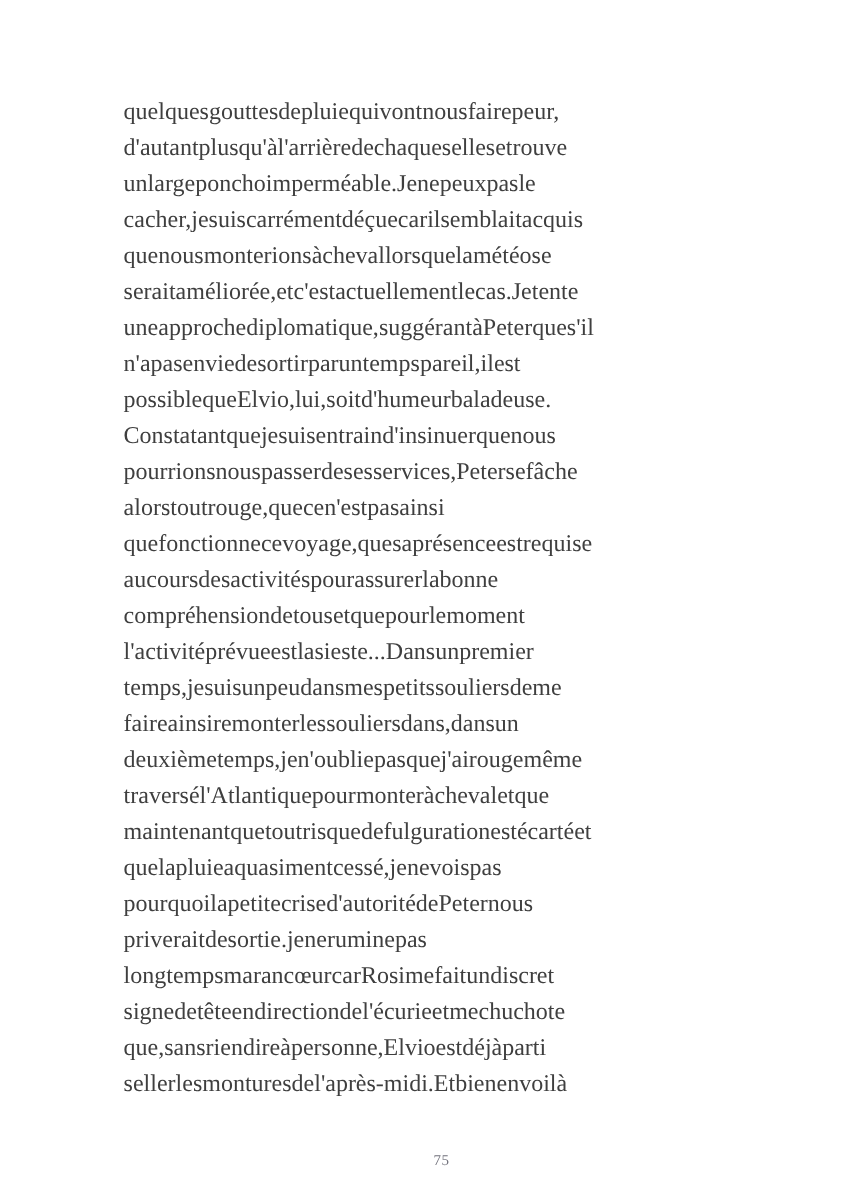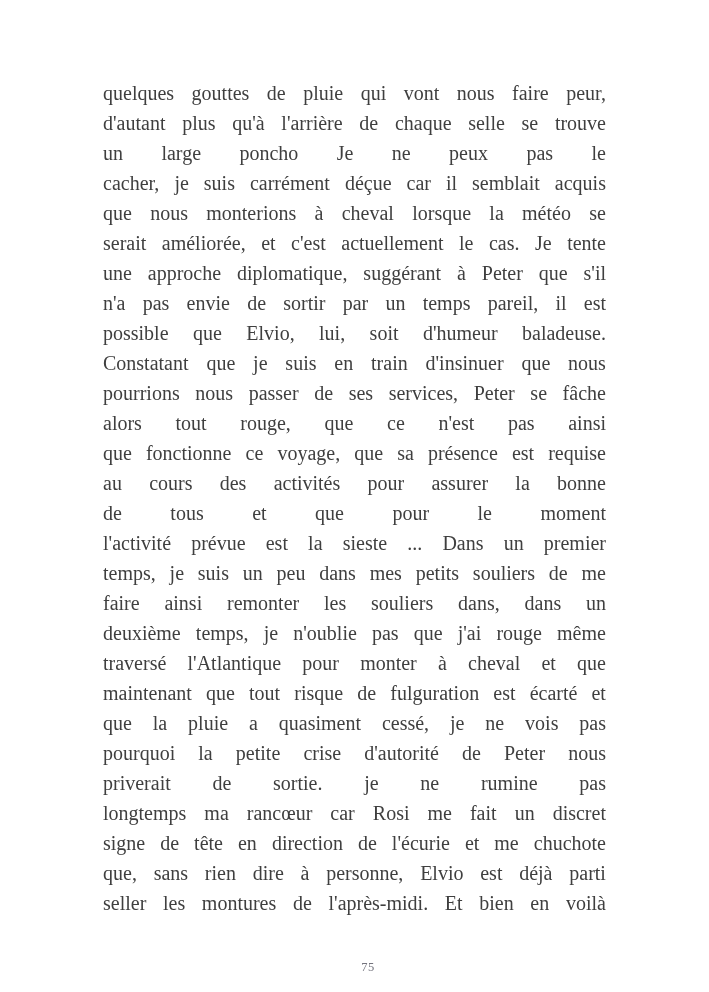--- a/index.html
+++ b/index.html
@@ -17,21 +17,20 @@
   }
   .text-block {
     position: absolute;
     left: 103px;
     top: 78px;
     width: 503px;
   }
   .line {
     display: flex;
     flex-wrap: nowrap;
-    justify-content: space-between;
     align-items: baseline;
     height: 30px;
     font-family: "Liberation Serif", serif;
     font-size: 20px;
     line-height: 30px;
     color: var(--text, #3f3f3f);
     white-space: pre;
   }
   
   .line span { display: inline-block; }
@@ -47,33 +46,33 @@
     letter-spacing: 0.5px;
   }
 </style>
 </head>
 <body>
 
 <div class="page" style="--bg: #ffffff; --text: #3f3f3f; --pagenum: #73737d;">
   <div class="text-block">
       <div class="line"><span>quelques</span><span>gouttes</span><span>de</span><span>pluie</span><span>qui</span><span>vont</span><span>nous</span><span>faire</span><span>peur,</span></div>
       <div class="line"><span>d'autant</span><span>plus</span><span>qu'à</span><span>l'arrière</span><span>de</span><span>chaque</span><span>selle</span><span>se</span><span>trouve</span></div>
-      <div class="line"><span>un</span><span>large</span><span>poncho</span><span>Je</span><span>ne</span><span>peux</span><span>pas</span><span>le</span></div>
+      <div class="line"><span>un</span><span>large</span><span>poncho</span><span>imperméable.</span><span>Je</span><span>ne</span><span>peux</span><span>pas</span><span>le</span></div>
       <div class="line"><span>cacher,</span><span>je</span><span>suis</span><span>carrément</span><span>déçue</span><span>car</span><span>il</span><span>semblait</span><span>acquis</span></div>
       <div class="line"><span>que</span><span>nous</span><span>monterions</span><span>à</span><span>cheval</span><span>lorsque</span><span>la</span><span>météo</span><span>se</span></div>
       <div class="line"><span>serait</span><span>améliorée,</span><span>et</span><span>c'est</span><span>actuellement</span><span>le</span><span>cas.</span><span>Je</span><span>tente</span></div>
       <div class="line"><span>une</span><span>approche</span><span>diplomatique,</span><span>suggérant</span><span>à</span><span>Peter</span><span>que</span><span>s'il</span></div>
       <div class="line"><span>n'a</span><span>pas</span><span>envie</span><span>de</span><span>sortir</span><span>par</span><span>un</span><span>temps</span><span>pareil,</span><span>il</span><span>est</span></div>
       <div class="line"><span>possible</span><span>que</span><span>Elvio,</span><span>lui,</span><span>soit</span><span>d'humeur</span><span>baladeuse.</span></div>
       <div class="line"><span>Constatant</span><span>que</span><span>je</span><span>suis</span><span>en</span><span>train</span><span>d'insinuer</span><span>que</span><span>nous</span></div>
       <div class="line"><span>pourrions</span><span>nous</span><span>passer</span><span>de</span><span>ses</span><span>services,</span><span>Peter</span><span>se</span><span>fâche</span></div>
       <div class="line"><span>alors</span><span>tout</span><span>rouge,</span><span>que</span><span>ce</span><span>n'est</span><span>pas</span><span>ainsi</span></div>
       <div class="line"><span>que</span><span>fonctionne</span><span>ce</span><span>voyage,</span><span>que</span><span>sa</span><span>présence</span><span>est</span><span>requise</span></div>
       <div class="line"><span>au</span><span>cours</span><span>des</span><span>activités</span><span>pour</span><span>assurer</span><span>la</span><span>bonne</span></div>
-      <div class="line"><span>de</span><span>tous</span><span>et</span><span>que</span><span>pour</span><span>le</span><span>moment</span></div>
+      <div class="line"><span>compréhension</span><span>de</span><span>tous</span><span>et</span><span>que</span><span>pour</span><span>le</span><span>moment</span></div>
       <div class="line"><span>l'activité</span><span>prévue</span><span>est</span><span>la</span><span>sieste</span><span>...</span><span>Dans</span><span>un</span><span>premier</span></div>
       <div class="line"><span>temps,</span><span>je</span><span>suis</span><span>un</span><span>peu</span><span>dans</span><span>mes</span><span>petits</span><span>souliers</span><span>de</span><span>me</span></div>
       <div class="line"><span>faire</span><span>ainsi</span><span>remonter</span><span>les</span><span>souliers</span><span>dans,</span><span>dans</span><span>un</span></div>
       <div class="line"><span>deuxième</span><span>temps,</span><span>je</span><span>n'oublie</span><span>pas</span><span>que</span><span>j'ai</span><span>rouge</span><span>même</span></div>
       <div class="line"><span>traversé</span><span>l'Atlantique</span><span>pour</span><span>monter</span><span>à</span><span>cheval</span><span>et</span><span>que</span></div>
       <div class="line"><span>maintenant</span><span>que</span><span>tout</span><span>risque</span><span>de</span><span>fulguration</span><span>est</span><span>écarté</span><span>et</span></div>
       <div class="line"><span>que</span><span>la</span><span>pluie</span><span>a</span><span>quasiment</span><span>cessé,</span><span>je</span><span>ne</span><span>vois</span><span>pas</span></div>
       <div class="line"><span>pourquoi</span><span>la</span><span>petite</span><span>crise</span><span>d'autorité</span><span>de</span><span>Peter</span><span>nous</span></div>
       <div class="line"><span>priverait</span><span>de</span><span>sortie.</span><span>je</span><span>ne</span><span>rumine</span><span>pas</span></div>
       <div class="line"><span>longtemps</span><span>ma</span><span>rancœur</span><span>car</span><span>Rosi</span><span>me</span><span>fait</span><span>un</span><span>discret</span></div>

